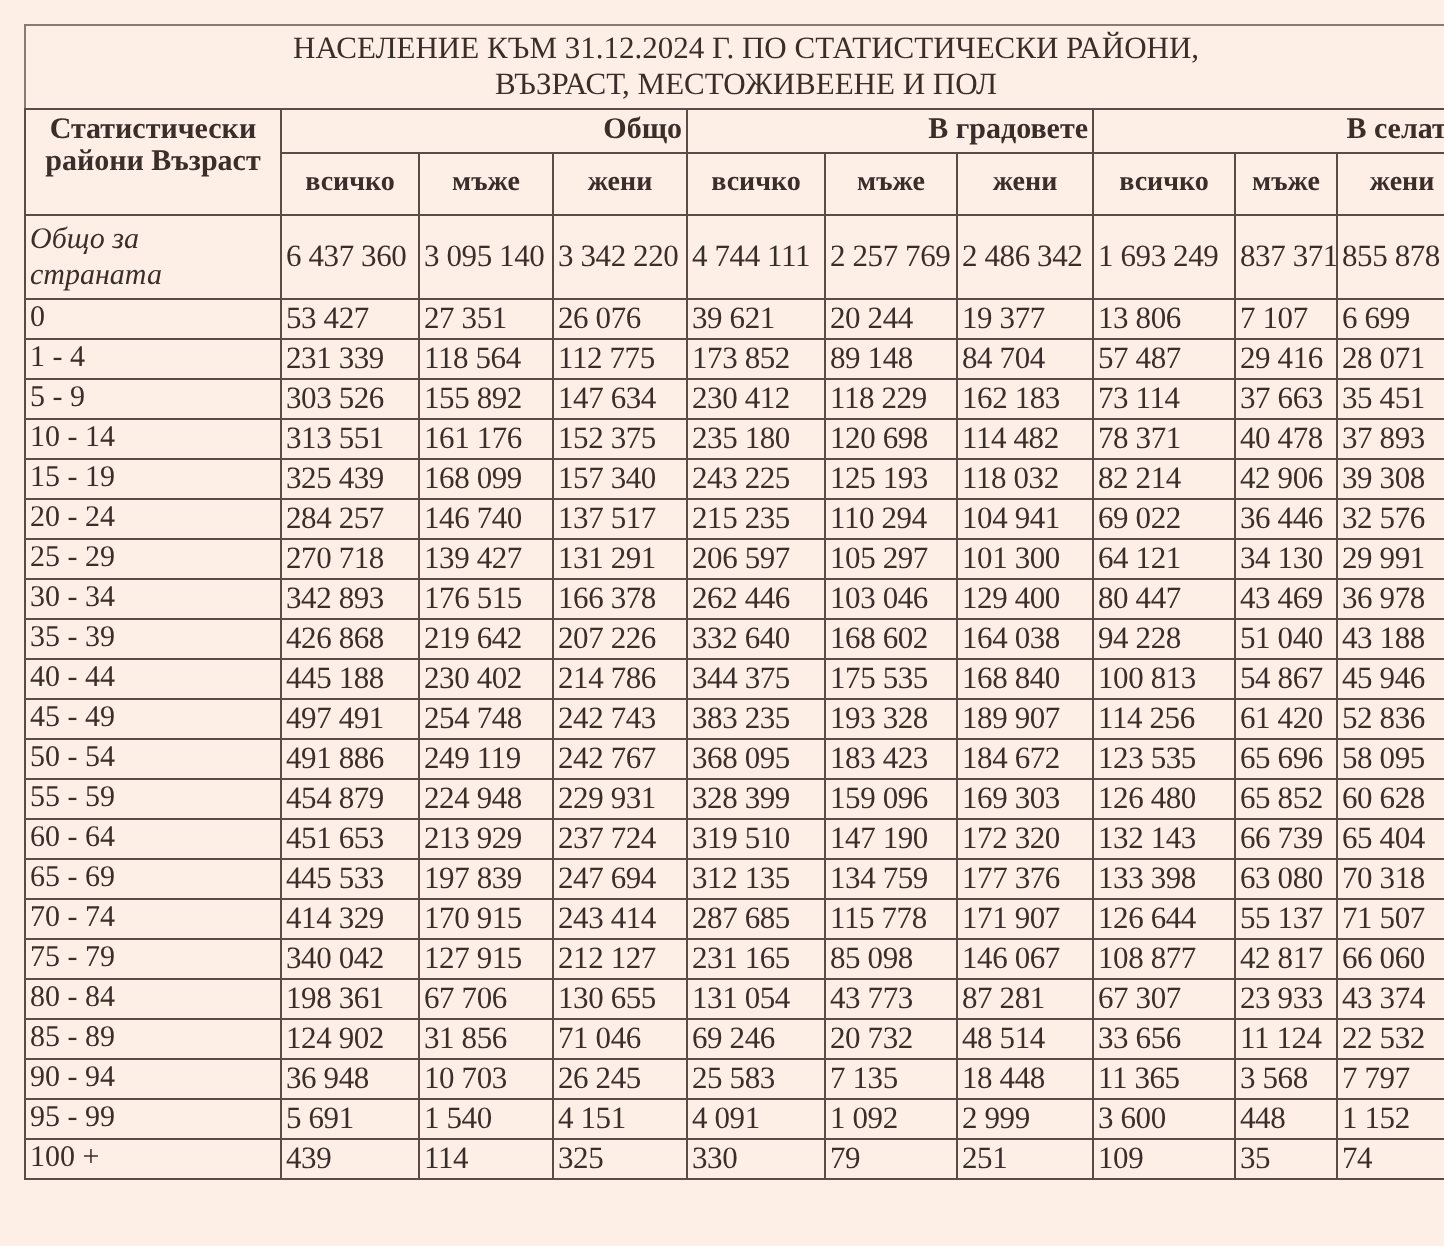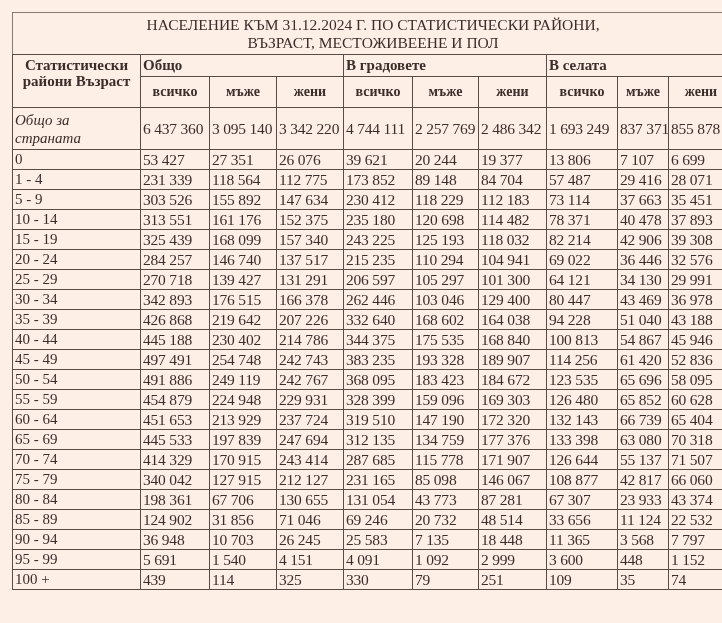--- a/index.html
+++ b/index.html
@@ -28,21 +28,21 @@
       color: #3a2e2a;
       white-space: normal !important;
       border-top: 1px solid #8a7a74 !important;
       border-left: 1px solid #8a7a74 !important;
       border-right: 1px solid #8a7a74 !important;
     }
     .hdr-main {
       height: 21px;
       font-size: 15px;
       font-weight: bold;
-      text-align: left;
+      text-align: right;
     }
     .hdr-region {
       font-size: 15px;
       font-weight: bold;
       text-align: center;
       line-height: 16px;
       white-space: normal !important;
       vertical-align: top;
       padding-top: 2px !important;
       font-family: Liberation Serif, serif;
@@ -147,21 +147,21 @@
         <td class="num">29 416</td>
         <td class="num">28 071</td>
       </tr>
       <tr class="data-row">
         <td class="label">5 - 9</td>
         <td class="num">303 526</td>
         <td class="num">155 892</td>
         <td class="num">147 634</td>
         <td class="num">230 412</td>
         <td class="num">118 229</td>
-        <td class="num">112 183</td>
+        <td class="num">162 183</td>
         <td class="num">73 114</td>
         <td class="num">37 663</td>
         <td class="num">35 451</td>
       </tr>
       <tr class="data-row">
         <td class="label">10 - 14</td>
         <td class="num">313 551</td>
         <td class="num">161 176</td>
         <td class="num">152 375</td>
         <td class="num">235 180</td>

